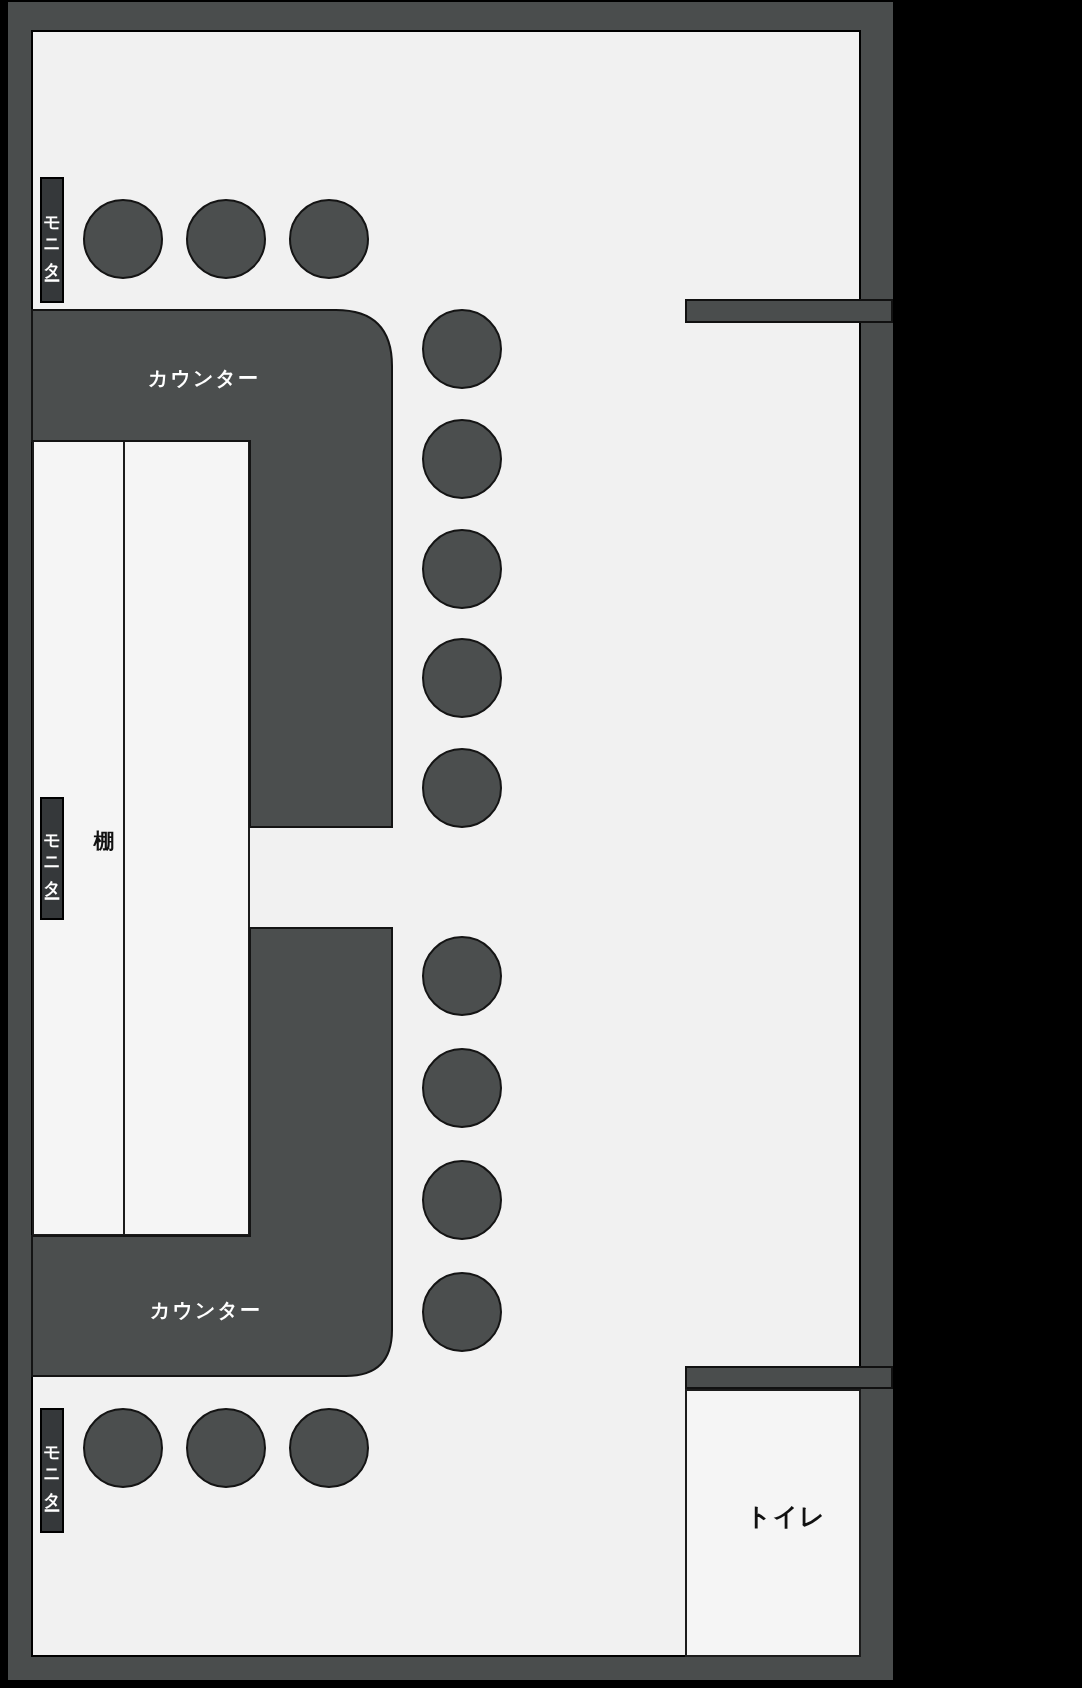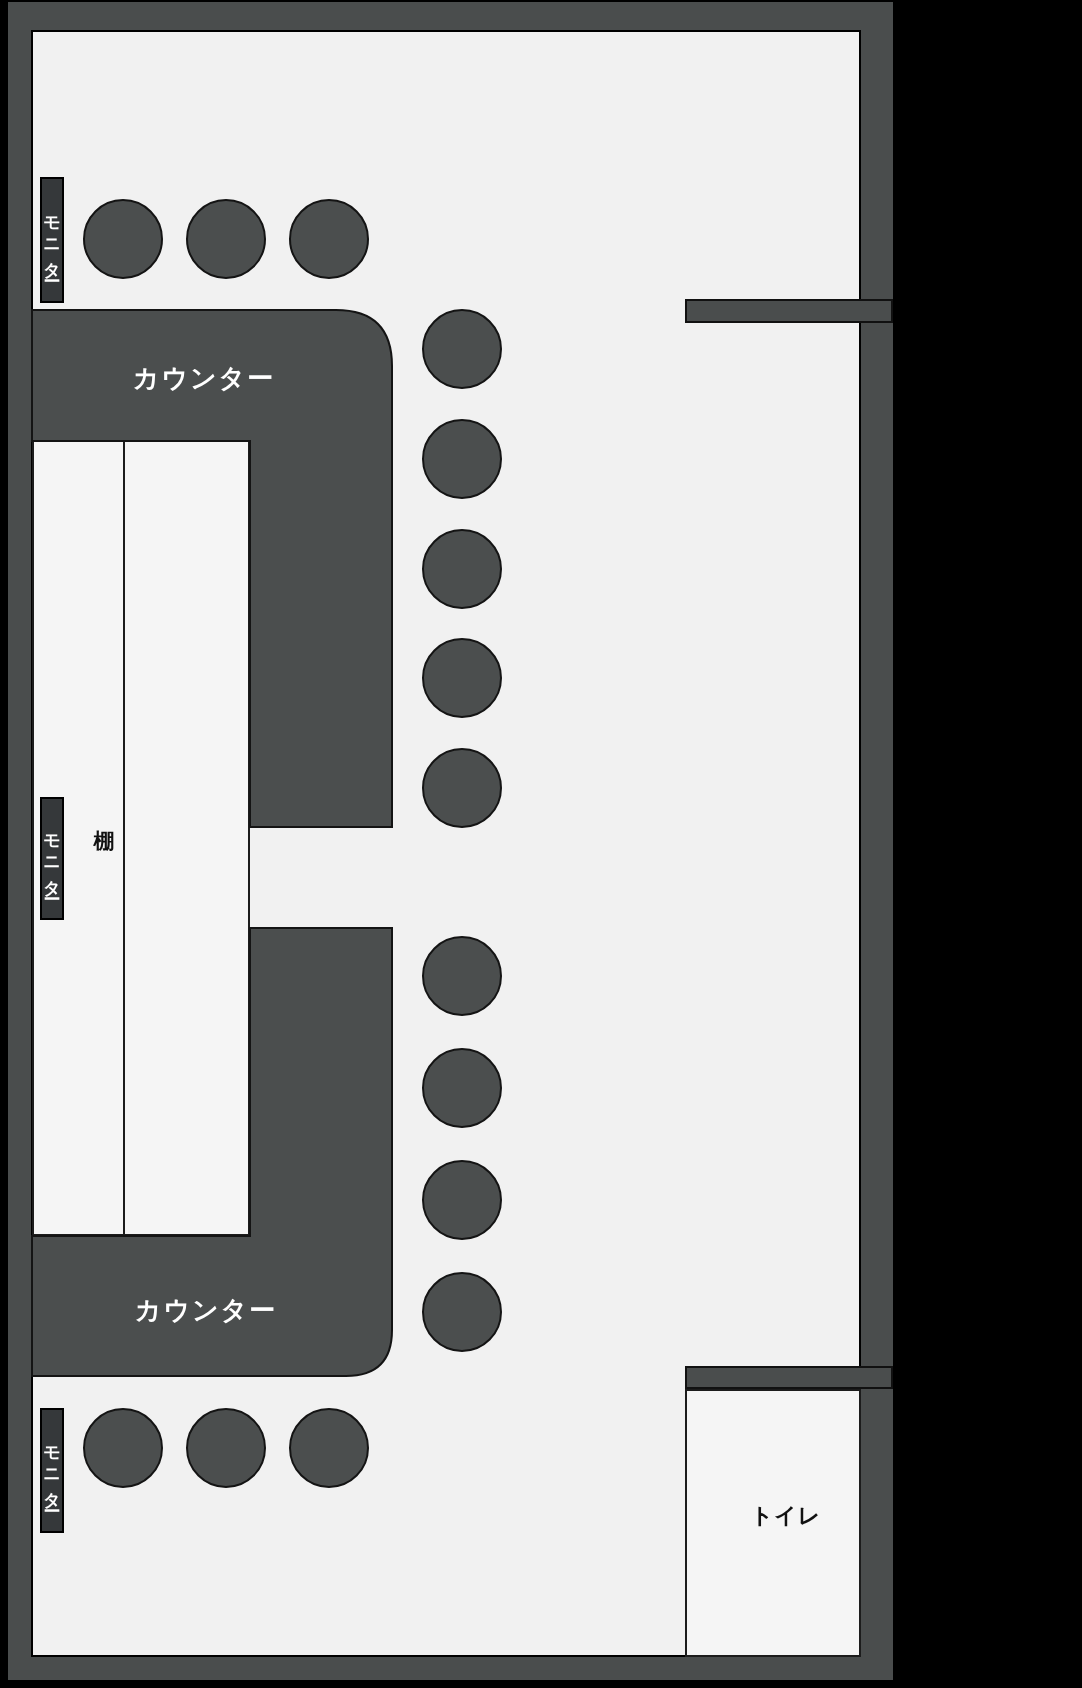--- a/index.html
+++ b/index.html
@@ -28,26 +28,26 @@
     position:absolute;left:89px;top:0;height:100%;width:0;
     border-left:2px solid #1c1c1c;
   }
   #counters{position:absolute;left:0;top:0;pointer-events:none;}
   #counters path{fill:var(--furniture,#4b4e4e);stroke:#141414;stroke-width:2px;}
   .label{
     position:absolute;transform:translate(-50%,-50%);
     white-space:nowrap;line-height:1;
   }
   .counter-label{
-    color:var(--label-light,#fff);font-size:26px;font-weight:bold;letter-spacing:2px;
+    color:var(--label-light,#fff);font-size:20px;font-weight:bold;letter-spacing:2px;
   }
   #counter-label-top{left:204px;top:378px;}
   #counter-label-bottom{left:206px;top:1310px;}
   #shelf-label{left:104px;top:840px;font-size:21px;font-weight:600;color:var(--label-dark,#111);}
-  #toilet-label{left:786px;top:1516px;font-size:22px;font-weight:bold;color:var(--label-dark,#111);letter-spacing:1px;}
+  #toilet-label{left:786px;top:1516px;font-size:25px;font-weight:bold;color:var(--label-dark,#111);letter-spacing:1px;}
   .monitor-strip{
     position:absolute;
     background:var(--strip,#35383a);
     border:2px solid #000;box-sizing:border-box;
     color:var(--label-light,#fff);
     display:flex;align-items:center;justify-content:center;
     writing-mode:vertical-rl;text-orientation:mixed;
     font-size:17px;font-weight:bold;letter-spacing:3px;line-height:1;
   }
   .partition{

